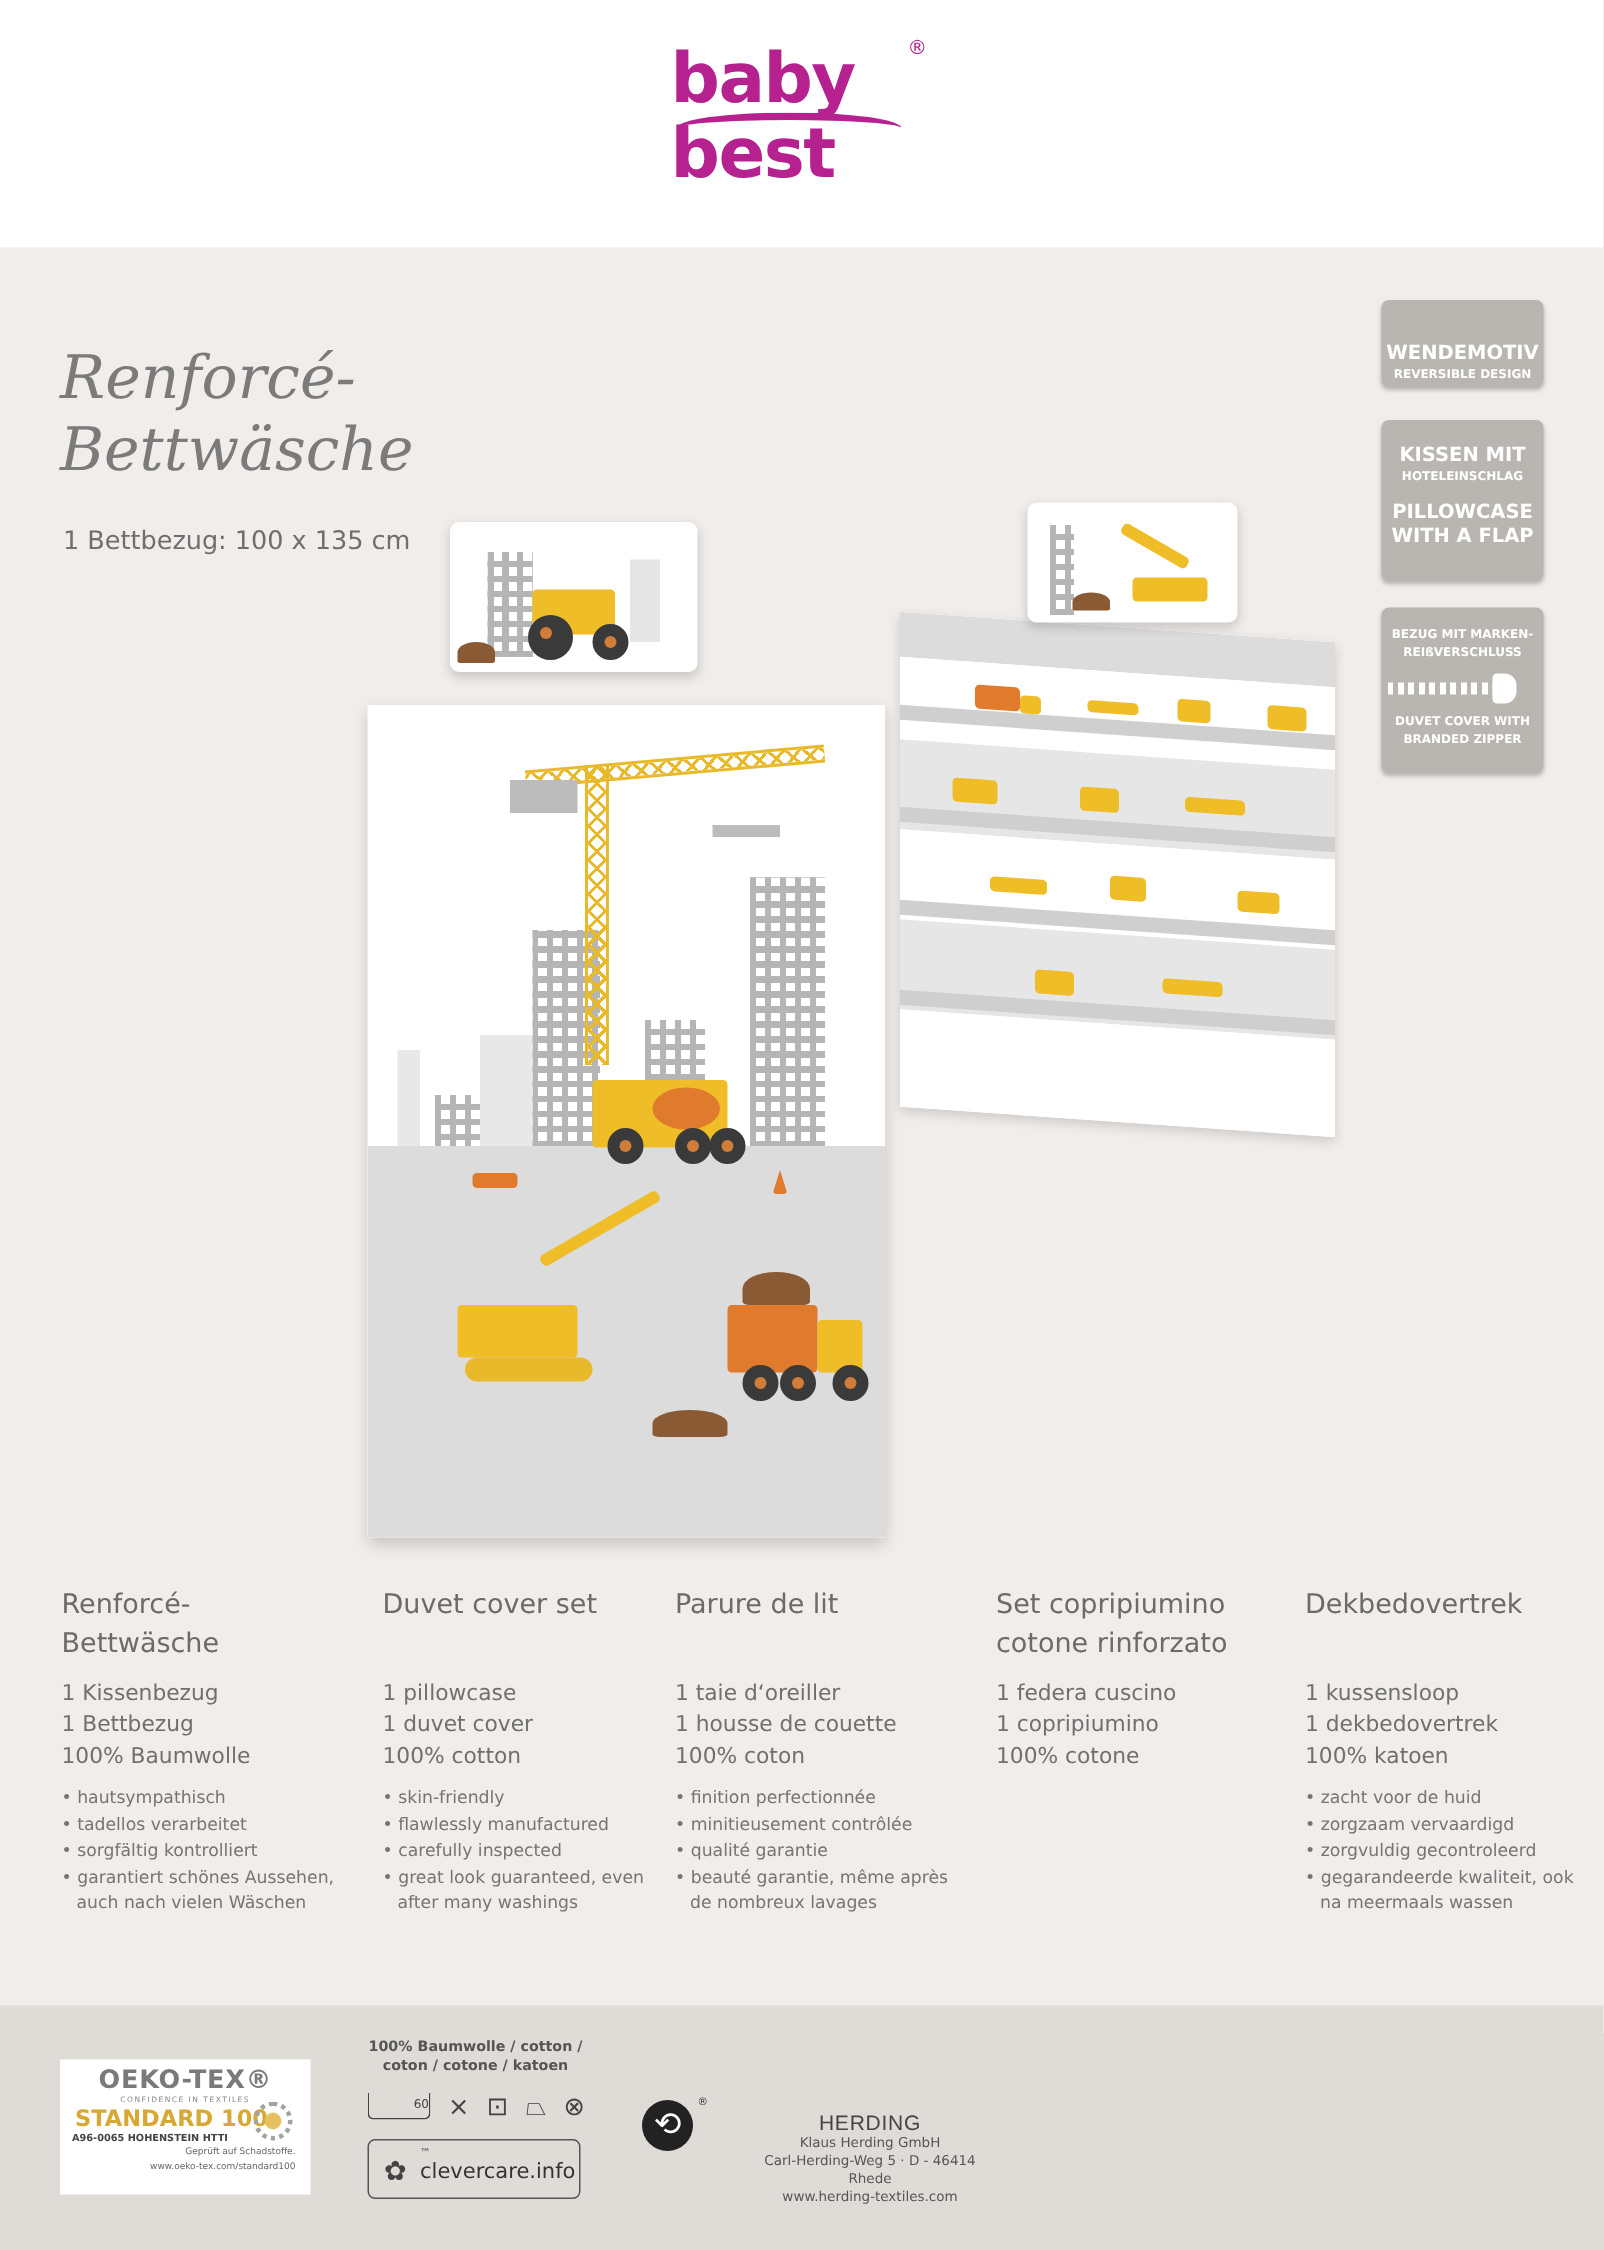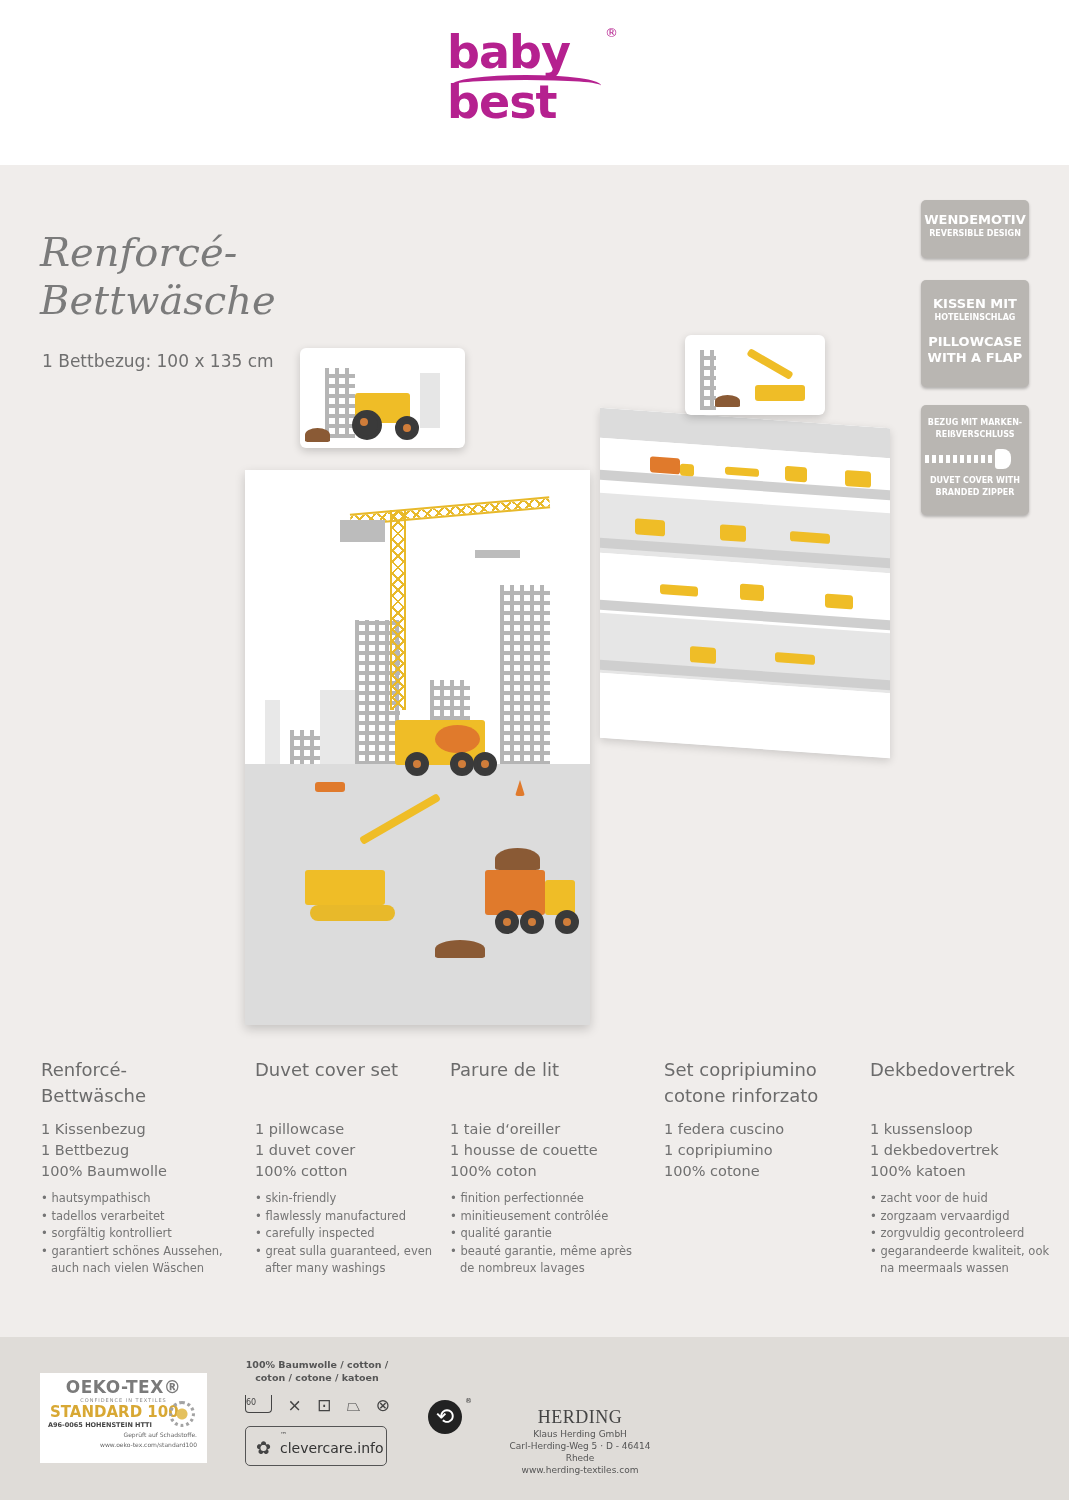--- a/index.html
+++ b/index.html
@@ -11,21 +11,21 @@
   .logo-best { left:2px; top:50px; font-size:46px; }
   .logo-swoosh { position:absolute; left:6px; top:50px; width:150px; height:16px; border-top:5px solid #b5218f; border-radius:50% 50% 0 0; }
   .logo-reg { position:absolute; left:160px; top:0; font-size:13px; color:#b5218f; }
 
   .script-title { position:absolute; left:40px; top:228px; font-family:"DejaVu Serif", serif; font-style:italic; font-size:40px; line-height:48px; color:#7b7b7b; }
   .sizes { position:absolute; left:42px; top:346px; font-size:17px; line-height:30px; color:#6f6f6f; }
 
   .badge { position:absolute; left:921px; width:108px; background:#b9b6b2; border-radius:5px; box-shadow:0 2px 3px rgba(0,0,0,0.25); color:#fff; text-align:center; font-weight:bold; }
   .badge .big { font-size:13px; line-height:16px; }
   .badge .small { font-size:8px; line-height:12px; }
-  .b1 { top:200px; height:58px; padding-top:12px; box-sizing:border-box; }
+  .b1 { top:200px; height:58px; padding-top:28px; box-sizing:border-box; }
   .b2 { top:280px; height:107px; padding-top:16px; box-sizing:border-box; }
   .b3 { top:405px; height:110px; padding-top:12px; box-sizing:border-box; }
   .zipper { margin:8px 0 6px 0; height:20px; position:relative; }
   .zipper .teeth { position:absolute; left:4px; top:6px; width:70px; height:8px; background:repeating-linear-gradient(90deg,#fff 0 4px,transparent 4px 7px); }
   .zipper .pull { position:absolute; left:74px; top:0; width:16px; height:20px; background:#fff; border-radius:3px 8px 8px 3px; }
 
   
   .product { position:absolute; left:230px; top:330px; width:680px; height:700px; }
   .duvet-back { position:absolute; left:370px; top:88px; width:290px; height:330px; background:#fff; transform:skewY(4deg); box-shadow:0 3px 8px rgba(0,0,0,0.15); overflow:hidden; }
   .stripe { position:absolute; left:0; width:100%; }
@@ -60,21 +60,21 @@
   .care-text { position:absolute; left:243px; top:21px; width:148px; text-align:center; font-size:9.5px; line-height:13px; color:#555;font-weight:bold; }
   .care-icons { position:absolute; left:245px; top:58px; width:145px; display:flex; justify-content:space-between; }
   .care-icons span { font-size:17px; color:#444; line-height:20px; }
   .clevercare { position:absolute; left:245px; top:89px; width:142px; height:40px; border:1.5px solid #555; border-radius:5px; box-sizing:border-box; }
   .clevercare .cc-flower { position:absolute; left:10px; top:10px; font-size:18px; color:#444; }
   .clevercare .cc-tm { position:absolute; left:34px; top:4px; font-size:7px; color:#444; }
   .clevercare .cc-text { position:absolute; left:34px; top:13px; font-size:14px; color:#333; }
   .green-dot { position:absolute; left:428px; top:63px; width:34px; height:34px; border-radius:50%; background:#222; color:#fff; text-align:center; line-height:34px; font-size:22px; }
   .green-dot-reg { position:absolute; left:465px; top:60px; font-size:7px; color:#333; }
   .herding { position:absolute; left:495px; top:70px; width:170px; text-align:center; color:#444; }
-  .herding .name { font-family:Liberation Serif, serif; font-size:18px; letter-spacing:0.5px; }
+  .herding .name { font-family:Liberation Sans, sans-serif; font-size:14px; letter-spacing:0.5px; }
   .herding .line { font-size:9px; line-height:12px; color:#555; }
 </style>
 </head>
 <body>
 
 <div class="header">
   <div class="logo">
     <span class="logo-baby">baby</span>
     <span class="logo-reg">®</span>
     <div class="logo-swoosh"></div>
@@ -205,21 +205,21 @@
   <h3><span>Duvet cover set</span></h3>
   <div class="items">
     <div>1 pillowcase</div>
     <div>1 duvet cover</div>
     <div>100% cotton</div>
   </div>
   <ul>
     <li>skin-friendly</li>
     <li>flawlessly manufactured</li>
     <li>carefully inspected</li>
-    <li>great sulla guaranteed, even after many washings</li>
+    <li>great look guaranteed, even after many washings</li>
   </ul>
 </div>
 <div class="col" style="left:450px">
   <h3><span>Parure de lit</span></h3>
   <div class="items">
     <div>1 taie d‘oreiller</div>
     <div>1 housse de couette</div>
     <div>100% coton</div>
   </div>
   <ul>
@@ -261,21 +261,21 @@
     <div class="t5">Geprüft auf Schadstoffe.</div>
     <div class="t5">www.oeko-tex.com/standard100</div>
     <div class="flower"></div>
   </div>
 
   <div class="care-text">
     <div>100% Baumwolle / cotton /</div>
     <div>coton / cotone / katoen</div>
   </div>
   <div class="care-icons">
-    <span style="position:relative;display:inline-block;width:27px;height:18px;border:1.5px solid #444;border-top:none;border-radius:0 0 4px 4px;font-size:8px;text-align:left;line-height:16px;box-sizing:border-box">60</span>
+    <span style="position:relative;display:inline-block;width:42px;height:18px;border:1.5px solid #444;border-top:none;border-radius:0 0 4px 4px;font-size:8px;text-align:right;line-height:16px;box-sizing:border-box">60</span>
     <span>⨯</span>
     <span>⊡</span>
     <span>⏢</span>
     <span>⊗</span>
   </div>
   <div class="clevercare">
     <span class="cc-flower">✿</span>
     <span class="cc-tm">™</span>
     <span class="cc-text">clevercare.info</span>
   </div>

